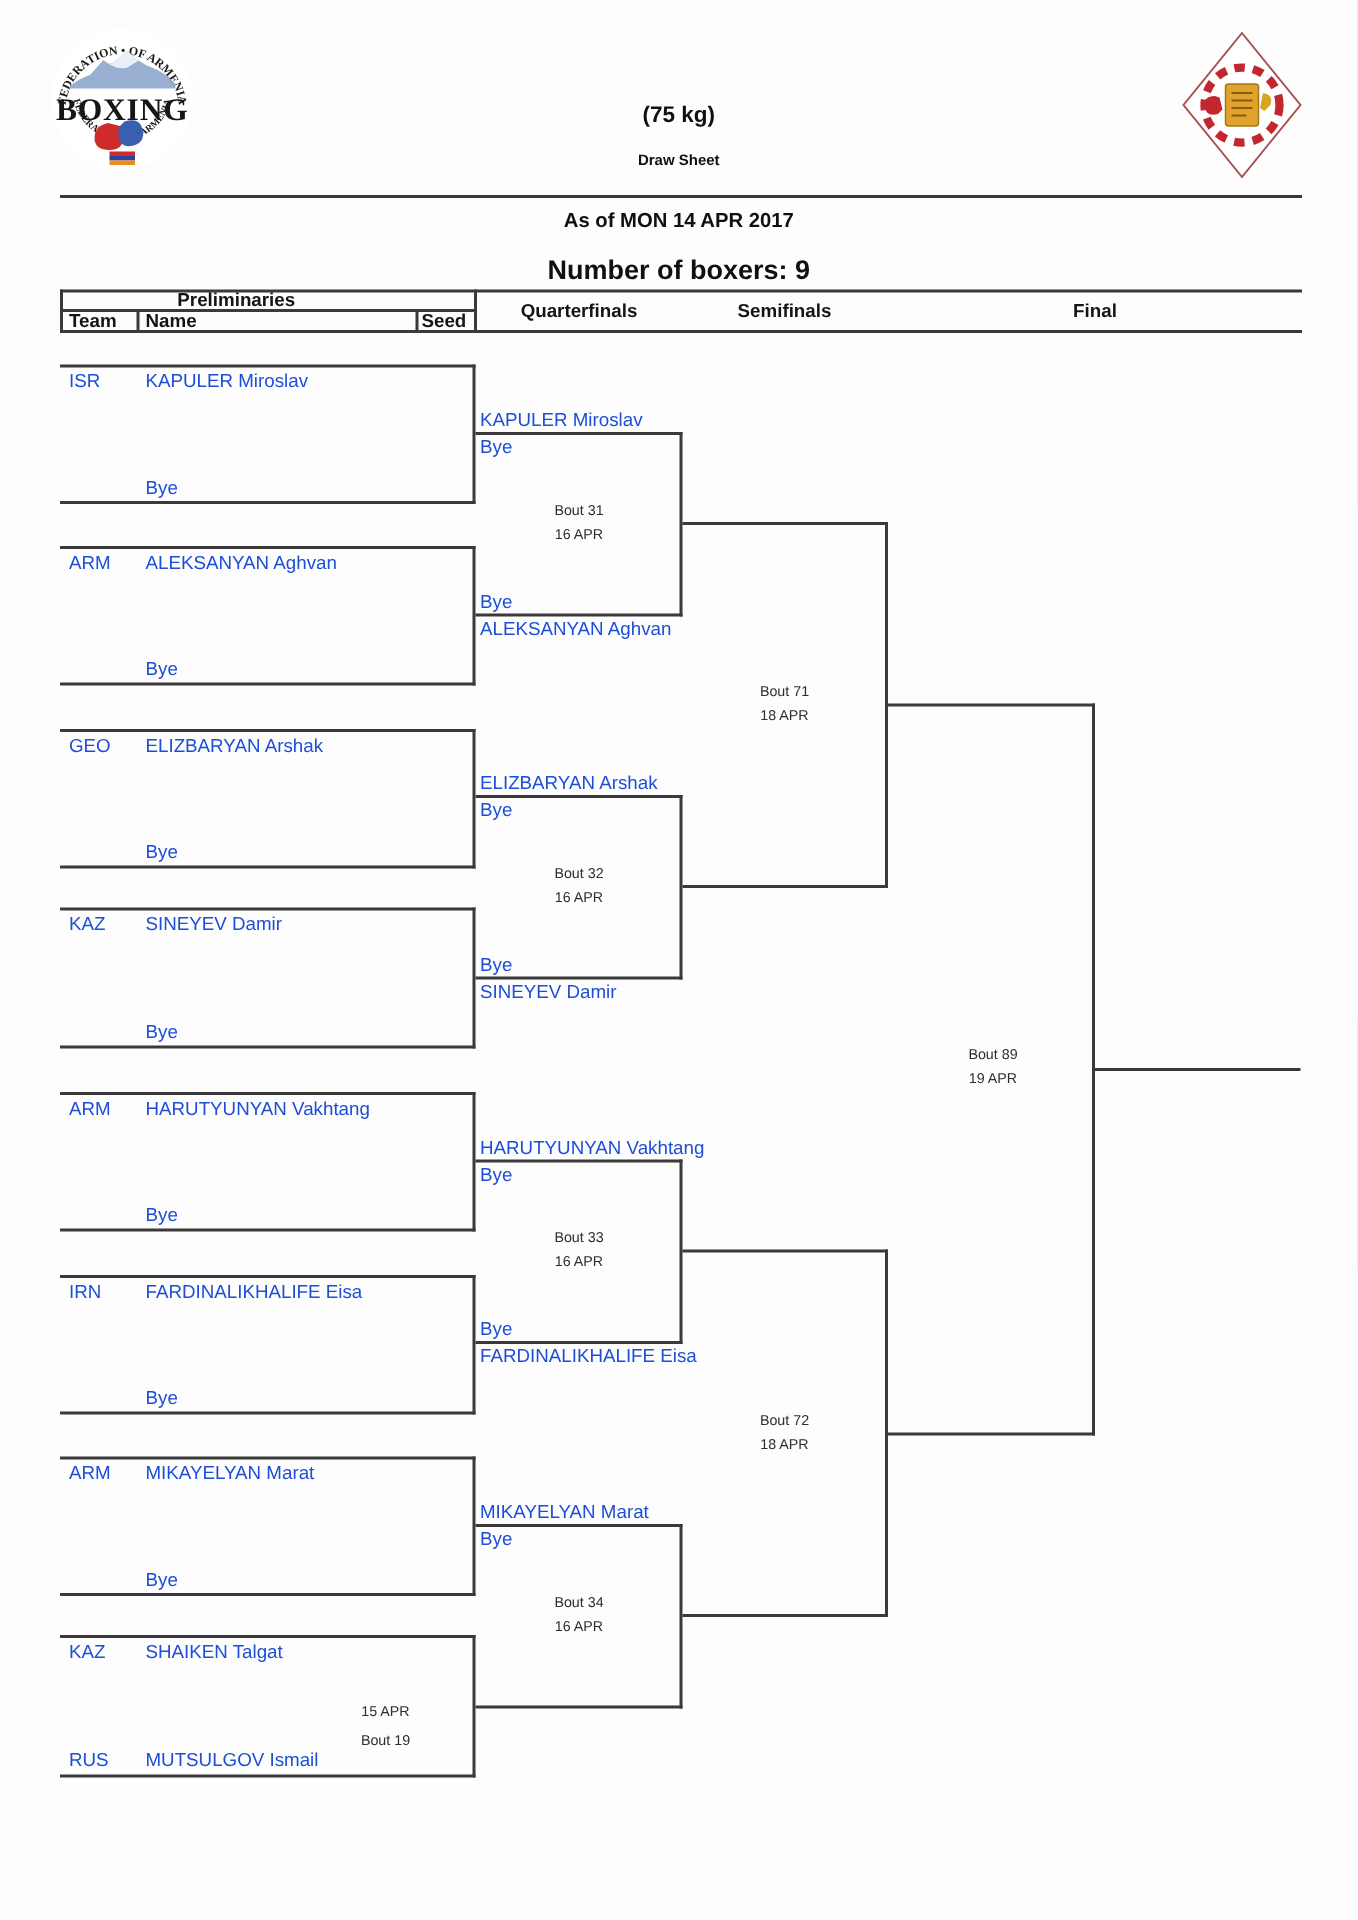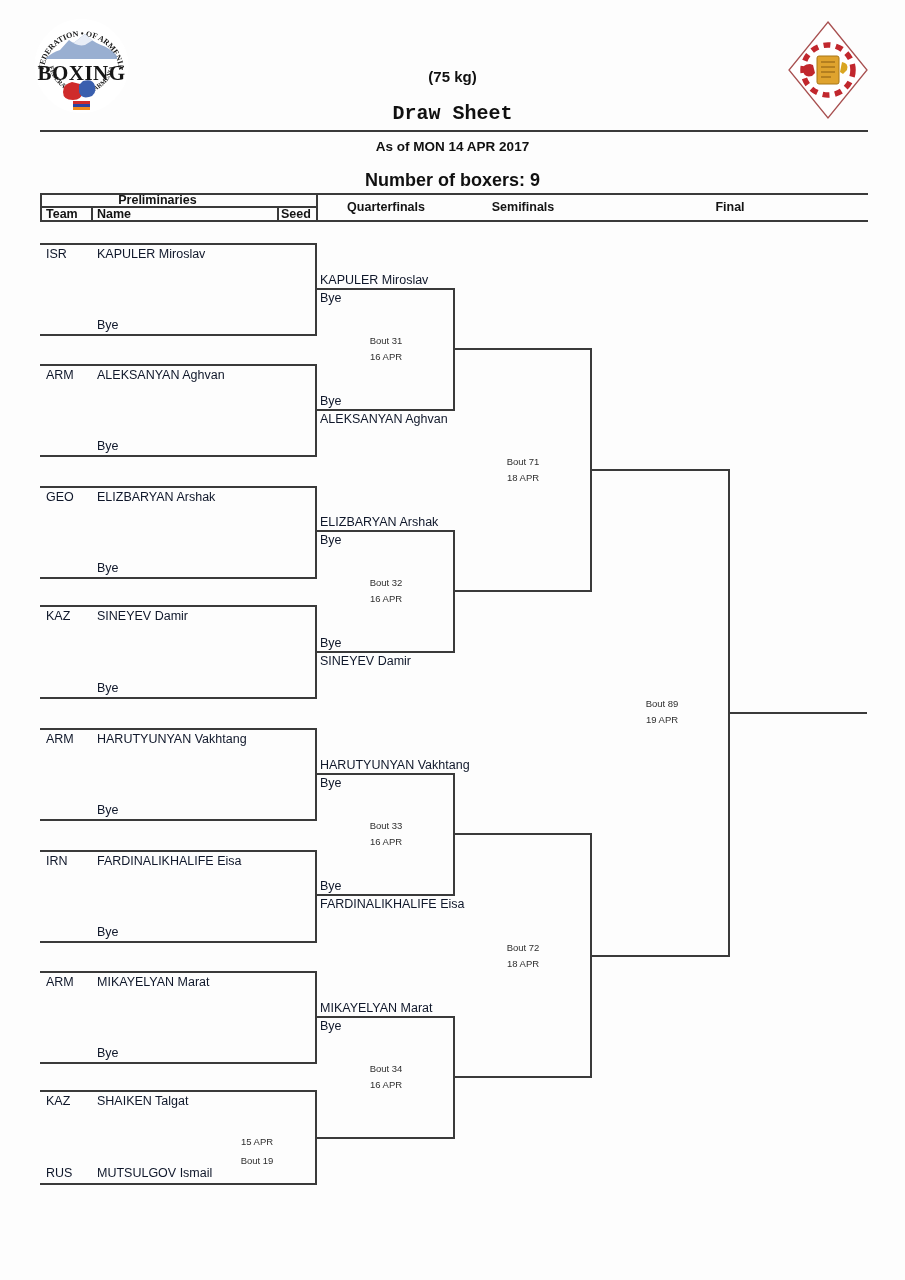--- a/index.html
+++ b/index.html
@@ -1,20 +1,20 @@
 <!DOCTYPE html>
 <html><head>
 <meta charset="utf-8">
 <style>
   html,body{margin:0;padding:0;background:#e8e8e8;}
   .page{position:relative;width:905px;height:1280px;background:#fdfdfd;
         font-family:"Liberation Sans",sans-serif;overflow:hidden;margin:0 auto;}
   .hl{position:absolute;height:2px;background:#3a3a3a;}
   .vl{position:absolute;width:2px;background:#3a3a3a;}
-  .t{position:absolute;white-space:nowrap;font-size:12.5px;line-height:14px;color:#0f172a;}
+  .t{position:absolute;white-space:nowrap;font-size:12.5px;line-height:14px;color:#1d4ed8;}
   .b{font-weight:bold;color:#141414;}
   .hdr{position:absolute;left:0;width:905px;text-align:center;font-weight:bold;color:#101010;white-space:nowrap;}
   .bout{position:absolute;width:90px;text-align:center;font-size:9.5px;line-height:10px;color:#2e2e2e;white-space:nowrap;}
   .cc{text-align:center;}
 </style>
 </head>
 <body>
 
 <div class="page">
 
@@ -43,21 +43,21 @@
   <svg style="position:absolute;left:787px;top:20px" width="82" height="100" viewBox="0 0 82 100">
     <polygon points="41,2 80,50 41,98 2,50" fill="#ffffff" stroke="#a85050" stroke-width="1.3"></polygon>
     <circle cx="41" cy="50" r="25" fill="none" stroke="#c1272d" stroke-width="5.5" stroke-dasharray="7 5.5"></circle>
     <rect x="30" y="36" width="22" height="28" rx="2" fill="#dfa32e" stroke="#a87614" stroke-width="1"></rect>
     <path d="M34,42 h14 M34,47 h14 M34,52 h14 M34,57 h10" stroke="#8a5c10" stroke-width="1.2" fill="none"></path>
     <path d="M23,44 q-8,0 -7,7 q1,7 9,5 l3,-3 -2,-8 Z" fill="#c1272d"></path>
     <path d="M55,42 q7,1 5,8 l-4,4 -3,-2 Z" fill="#d9a520"></path>
   </svg>
 
   <div class="hdr" style="top:68px;font-size:15px;">(75 kg)</div>
-  <div class="hdr" style="top:102px;font-size:20px;font-family:Liberation Mono, monospace;">Draw Sheet</div>
+  <div class="hdr" style="top:102px;font-size:10px;">Draw Sheet</div>
   <div class="hl" style="left:40px;top:130px;width:828px;"></div>
   <div class="hdr" style="top:139px;font-size:13.5px;">As of MON 14 APR 2017</div>
   <div class="hdr" style="top:170px;font-size:18px;">Number of boxers: 9</div>
 
   <div class="hl" style="left:40px;top:193px;width:828px;"></div>
   <div class="hl" style="left:40px;top:220px;width:828px;"></div>
   <div class="hl" style="left:40px;top:206px;width:278px;"></div>
   <div class="vl" style="left:40px;top:193px;height:29px;"></div>
   <div class="vl" style="left:316px;top:193px;height:29px;"></div>
   <div class="vl" style="left:91px;top:206px;height:16px;"></div>

